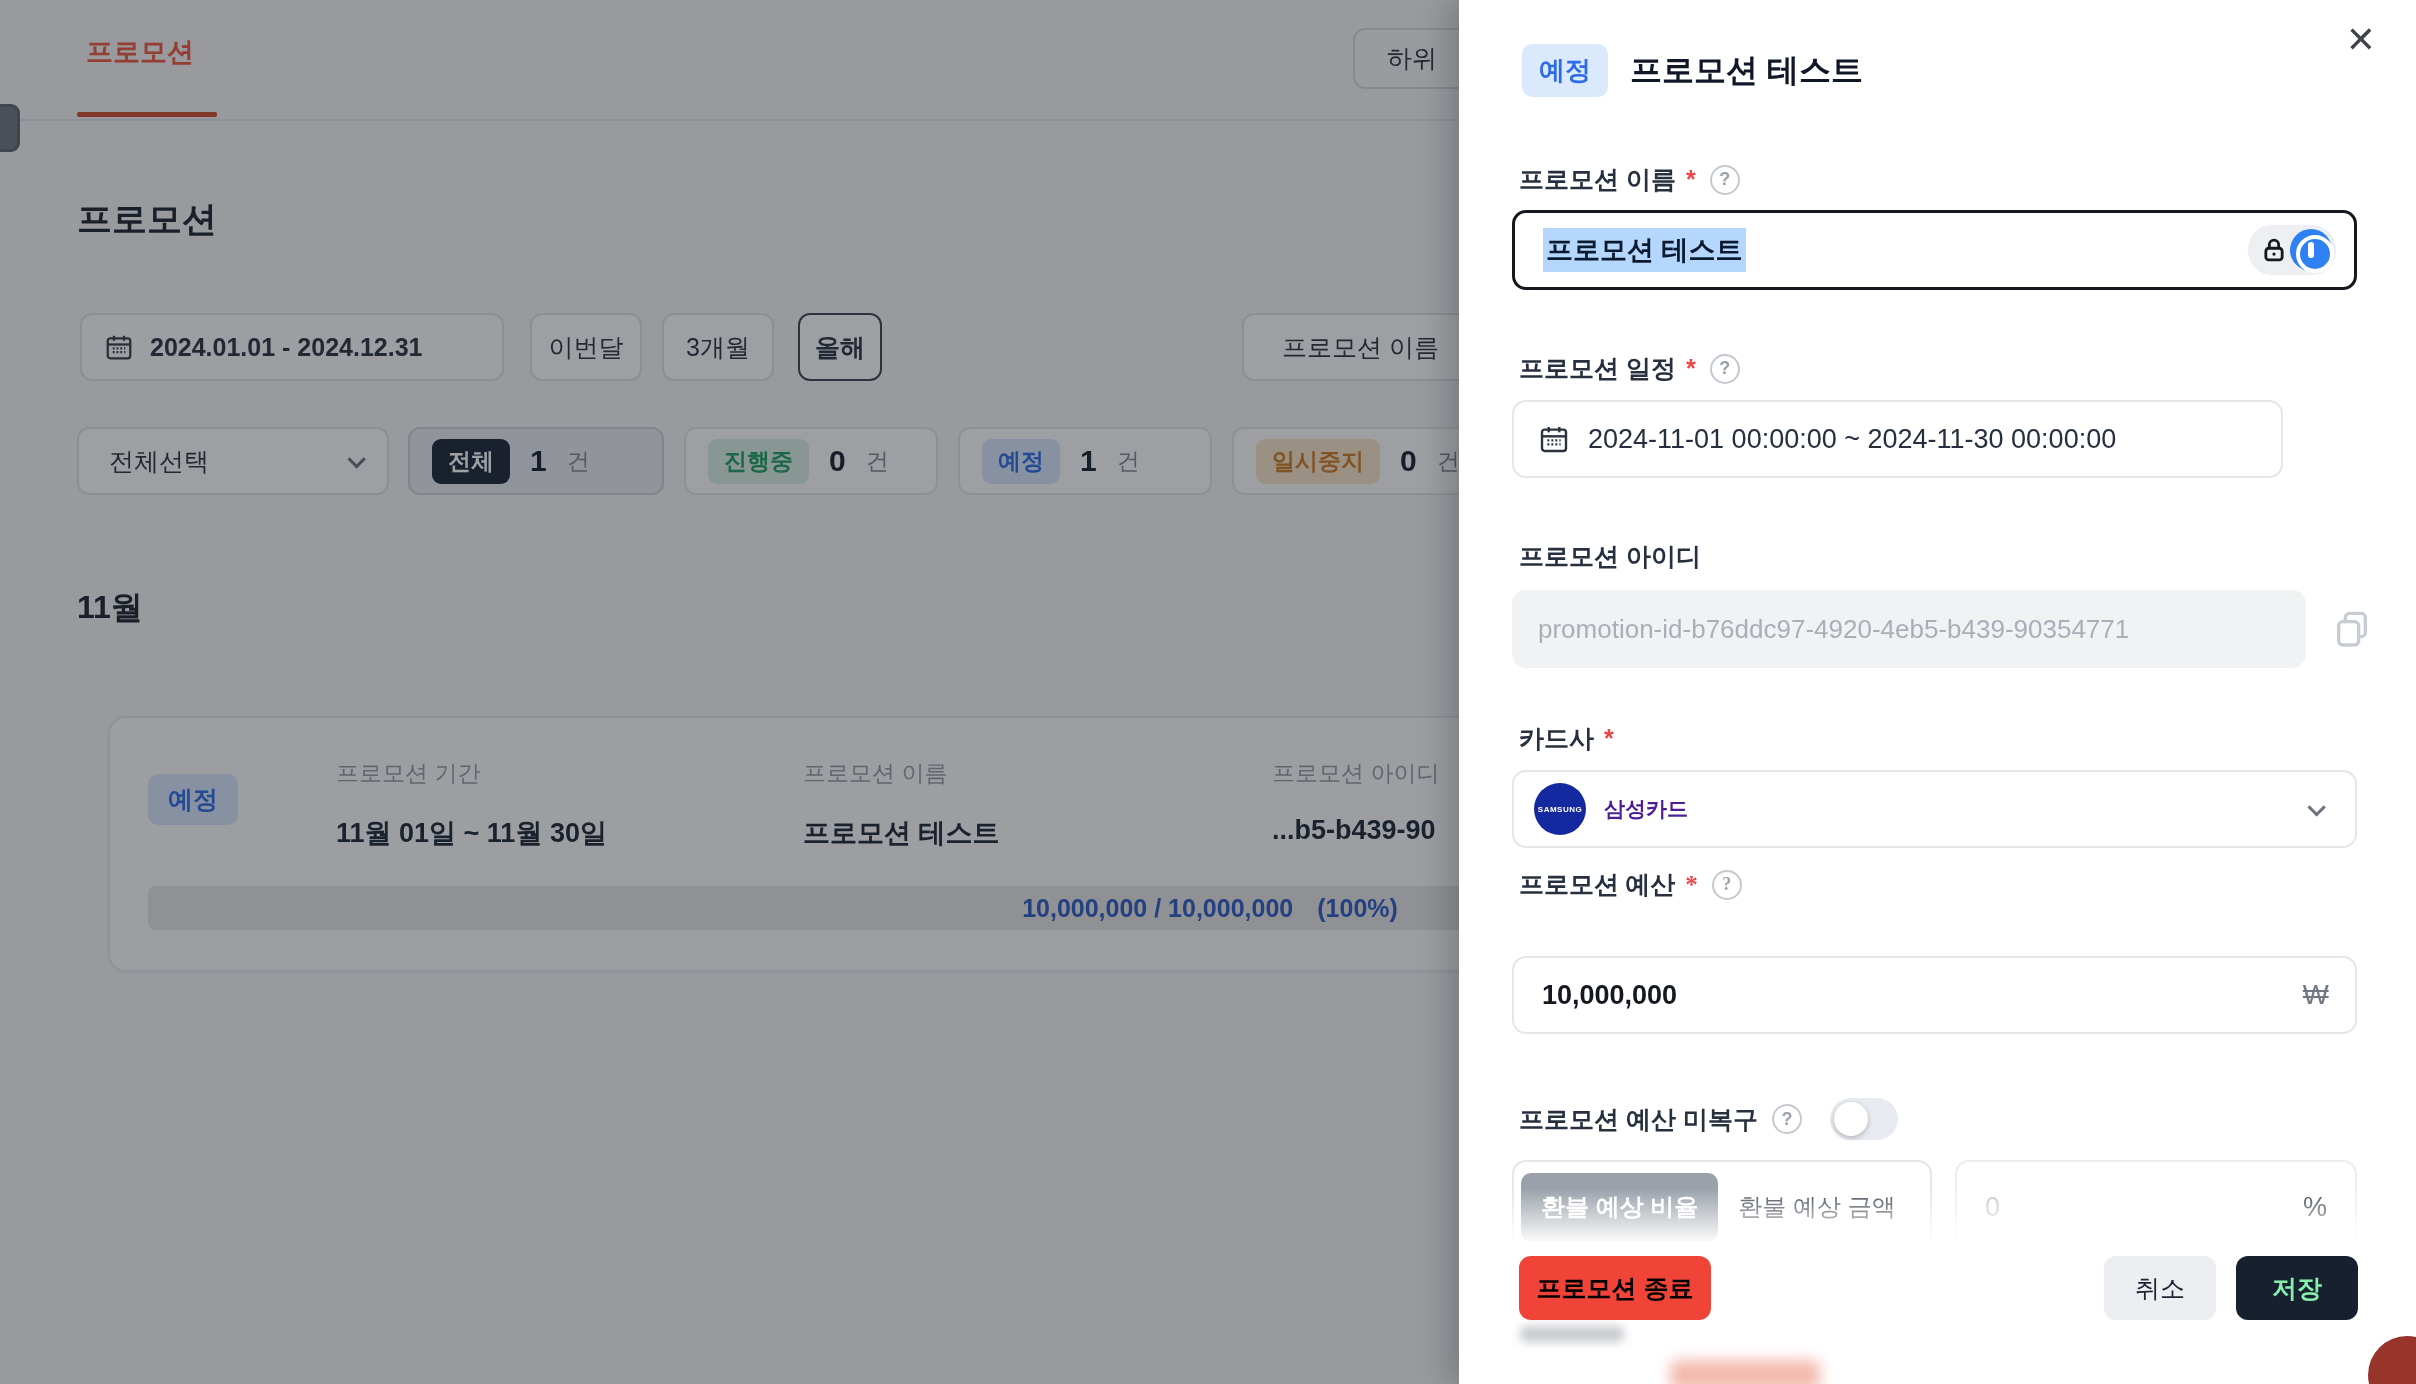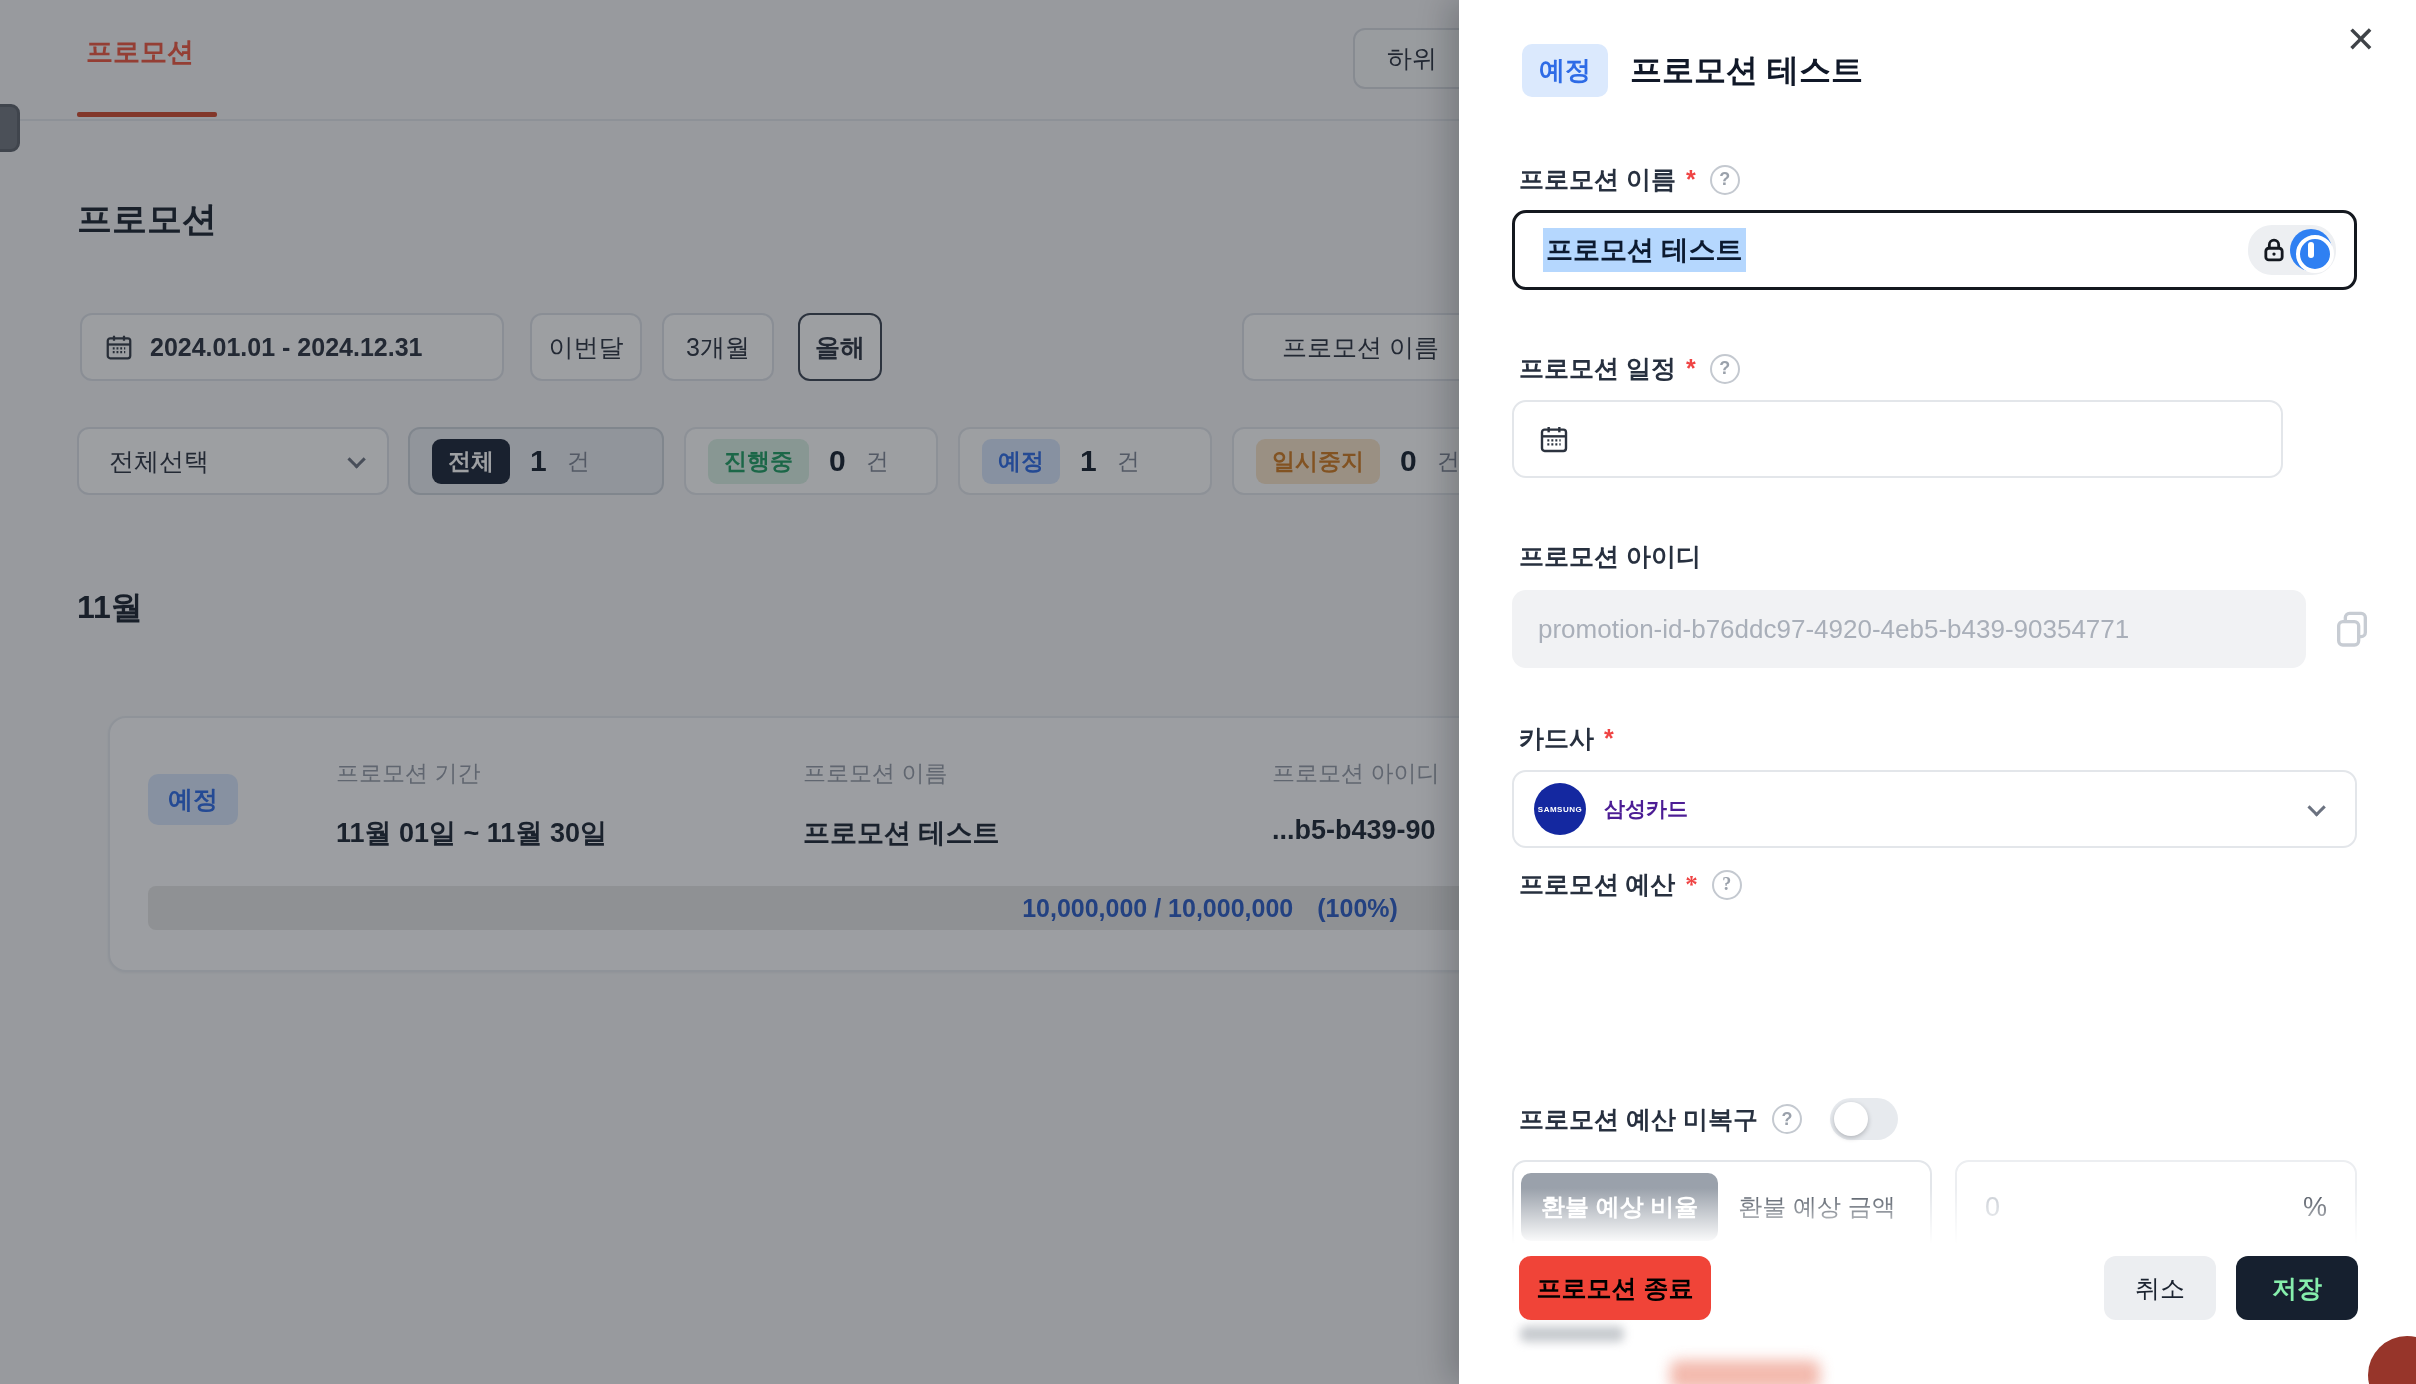--- a/index.html
+++ b/index.html
@@ -239,20 +239,21 @@
       <span>
         <svg width="32" height="32" viewBox="0 0 24 24" fill="none" stroke="#2c333f" stroke-width="1.8">
           <rect x="3" y="5" width="18" height="16" rx="2"></rect>
             <line x1="3" y1="10" x2="21" y2="10"></line>
           <line x1="8" y1="3" x2="8" y2="7"></line>
             <line x1="16" y1="3" x2="16" y2="7"></line>
           <line x1="7" y1="13" x2="17" y2="13" stroke-dasharray="1.5 1.5"></line>
           <line x1="7" y1="16" x2="17" y2="16" stroke-dasharray="1.5 1.5"></line>
         </svg>
       </span>
+      <span class="txt">2024-11-01 00:00:00 ~ 2024-11-30 00:00:00</span>
     </div>
 
     <div class="flabel" style="top:540px;">
       <span>프로모션 아이디</span>
     </div>
     <div class="inp inp-id">
       <span class="txt">promotion-id-b76ddc97-4920-4eb5-b439-90354771</span>
     </div>
     <div class="copy-btn">
       <svg width="40" height="44" viewBox="0 0 24 26" fill="none" stroke="#c7ccd3" stroke-width="2">
@@ -271,20 +272,24 @@
         <span class="txt">삼성카드</span>
       </span>
       <span class="chev"></span>
     </div>
 
     <div class="flabel" style="top:868px;font-family:Liberation Serif, serif;">
       <span>프로모션 예산</span>
       <span class="req">*</span>
       <span class="help">?</span>
     </div>
+    <div class="inp inp-budget">
+      <span class="txt">10,000,000</span>
+      <span class="won">₩</span>
+    </div>
 
     <div class="toggle-row">
       <span style="font-size:25px;font-weight:700;color:#27303f;">프로모션 예산 미복구</span>
       <span class="help">?</span>
       <span class="toggle">
           <span class="knob"></span>
         </span>
     </div>
 
     <div class="seg">

